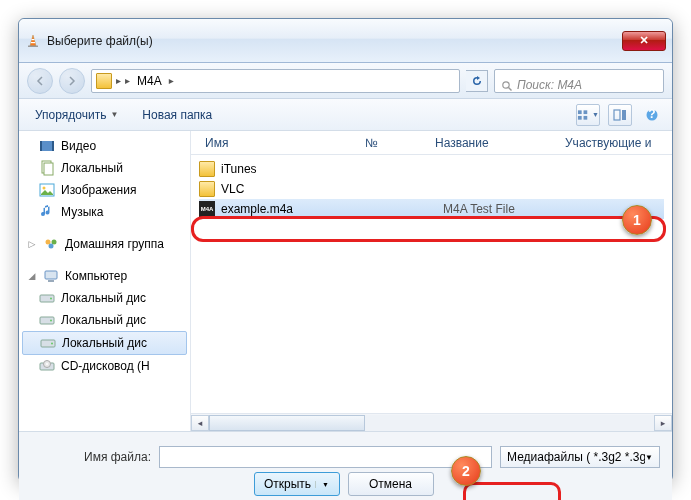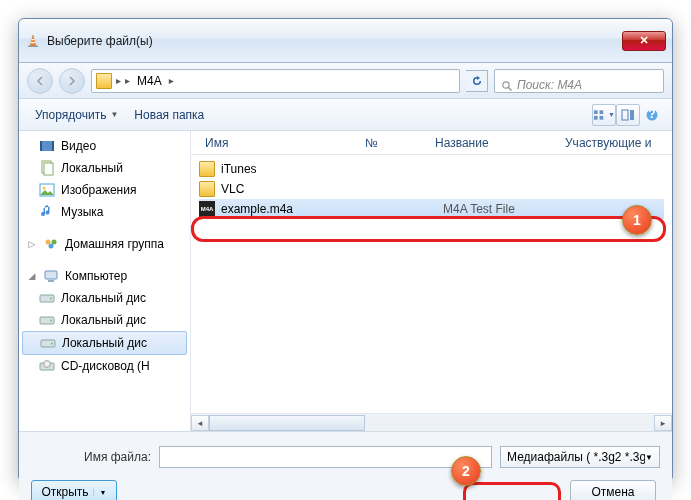--- a/index.html
+++ b/index.html
@@ -12,21 +12,21 @@
 .navbar{height:36px;background:linear-gradient(#f6f9fd,#e4edf7);border-bottom:1px solid #cad7e6;display:flex;align-items:center;padding:0 8px;gap:6px}
 .navbtn{width:26px;height:26px;border-radius:50%;background:radial-gradient(circle at 30% 30%,#dfe8f3,#b9cde4);border:1px solid #9db7d4;display:flex;align-items:center;justify-content:center;color:#566}
 .navbtn.dis{opacity:.6}
 .breadcrumb{flex:1;height:24px;background:#fff;border:1px solid #a8b8cb;border-radius:2px;display:flex;align-items:center;padding:0 4px;gap:4px}
 .bc-seg{padding:2px 3px;display:flex;align-items:center;gap:3px}
 .bc-arrow{color:#555;font-size:10px}
 .bc-ico{width:16px;height:16px;background:linear-gradient(#ffe9a6,#f3c23a);border:1px solid #c89a1e;border-radius:1px}
 .refresh{width:22px;height:22px;border:1px solid #a8b8cb;background:#eef4fb;border-left:none;display:flex;align-items:center;justify-content:center;color:#2a64a8}
 .search{width:170px;height:24px;background:#fff;border:1px solid #a8b8cb;border-radius:2px;display:flex;align-items:flex-end;padding:0 6px;color:#888;font-style:italic}
 .search .sic{margin-right:4px;color:#888}
-.toolbar{height:32px;background:linear-gradient(#f9fbfe,#eaf1f9);border-bottom:1px solid #d3dde8;display:flex;align-items:center;padding:0 8px;}
+.toolbar{height:32px;background:linear-gradient(#f9fbfe,#eaf1f9);border-bottom:1px solid #d3dde8;display:flex;align-items:center;padding:0 8px;gap:8px}
 .tbtn{padding:4px 8px;display:flex;align-items:center;gap:4px;color:#1a3e6e;border-radius:2px}
 .tbtn .dd{font-size:8px;color:#555}
 .tspacer{flex:1}
 .ticonbtn{width:24px;height:22px;border:1px solid transparent;display:flex;align-items:center;justify-content:center;color:#4a74a8}
 .ticonbtn.boxed{border:1px solid #b5c7dc;background:linear-gradient(#fff,#e6eef8);border-radius:2px}
 .body{display:flex;height:300px}
 .sidebar{width:172px;border-right:1px solid #e1e7ef;overflow:hidden;padding:4px 0}
 .sitem{display:flex;align-items:center;gap:6px;padding:3px 6px 3px 20px;white-space:nowrap}
 .sitem.sel{background:linear-gradient(#e8f1fc,#d4e6fa);border:1px solid #a3c5ec;border-radius:2px;margin:0 3px;padding-left:17px}
 .sitem.group{padding-left:8px;margin-top:10px}
@@ -49,26 +49,26 @@
 .frow .ftitle{color:#555}
 .frow.selected{background:linear-gradient(#dcebfb,#c6ddf7);position:relative}
 .highlight-box{position:absolute;left:0;right:6px;top:61px;height:26px;border:3px solid #e62020;border-radius:12px;pointer-events:none}
 .callout{position:absolute;width:30px;height:30px;border-radius:50%;background:radial-gradient(circle at 35% 30%,#ff8a5c,#e63a1a);border:1px solid #a82;display:flex;align-items:center;justify-content:center;color:#fff;font-weight:bold;font-size:14px;box-shadow:0 2px 4px rgba(0,0,0,.4)}
 .callout.c1{right:20px;top:50px}
 .hscroll{height:18px;border-top:1px solid #e1e7ef;display:flex;align-items:center;background:#f2f5f9}
 .hscroll .sbtn{width:18px;height:16px;background:linear-gradient(#fdfdfd,#e6ecf3);border:1px solid #c2d0e0;display:flex;align-items:center;justify-content:center;font-size:9px;color:#556}
 .hscroll .strack{flex:1;height:16px;background:#eef2f7;position:relative}
 .hscroll .sthumb{position:absolute;left:0;width:35%;height:100%;background:linear-gradient(#f3f7fb,#d9e4f0);border:1px solid #b7c8db}
 .footer{height:96px;background:#f2f5f9;border-top:1px solid #d3dde8;padding:14px 12px;position:relative}
-.fnrow{display:flex;align-items:center;gap:8px;margin-bottom:12px}
+.fnrow{display:flex;align-items:center;gap:8px;margin-bottom:4px}
 .fnlbl{width:120px;text-align:right;color:#333}
 .fninput{flex:1;height:22px;border:1px solid #a8b8cb;background:#fff;padding:0 4px}
 .filtersel{width:160px;height:22px;border:1px solid #a8b8cb;background:linear-gradient(#fff,#ebf1f8);display:flex;align-items:center;padding:0 6px;justify-content:space-between}
 .filtersel .dd{font-size:8px}
-.btnrow{display:flex;justify-content:space-between;gap:8px;padding-right:4px}
+.btnrow{display:flex;justify-content:center;gap:8px;padding-right:4px}
 .dbtn{width:86px;height:24px;border:1px solid #a8b8cb;background:linear-gradient(#fdfeff,#e7eef7);border-radius:3px;display:flex;align-items:center;justify-content:center}
 .dbtn .dd{font-size:7px;margin-left:4px;border-left:1px solid #bcc;padding-left:6px}
 .dbtn.primary{border-color:#3d9cd8;background:linear-gradient(#eaf5fd,#c9e6f9)}
 .open-highlight{position:absolute;border:3px solid #e62020;border-radius:10px;pointer-events:none}
 .callout.c2{}
 svg{display:block}
 </style>
 </head>
 <body>
 

